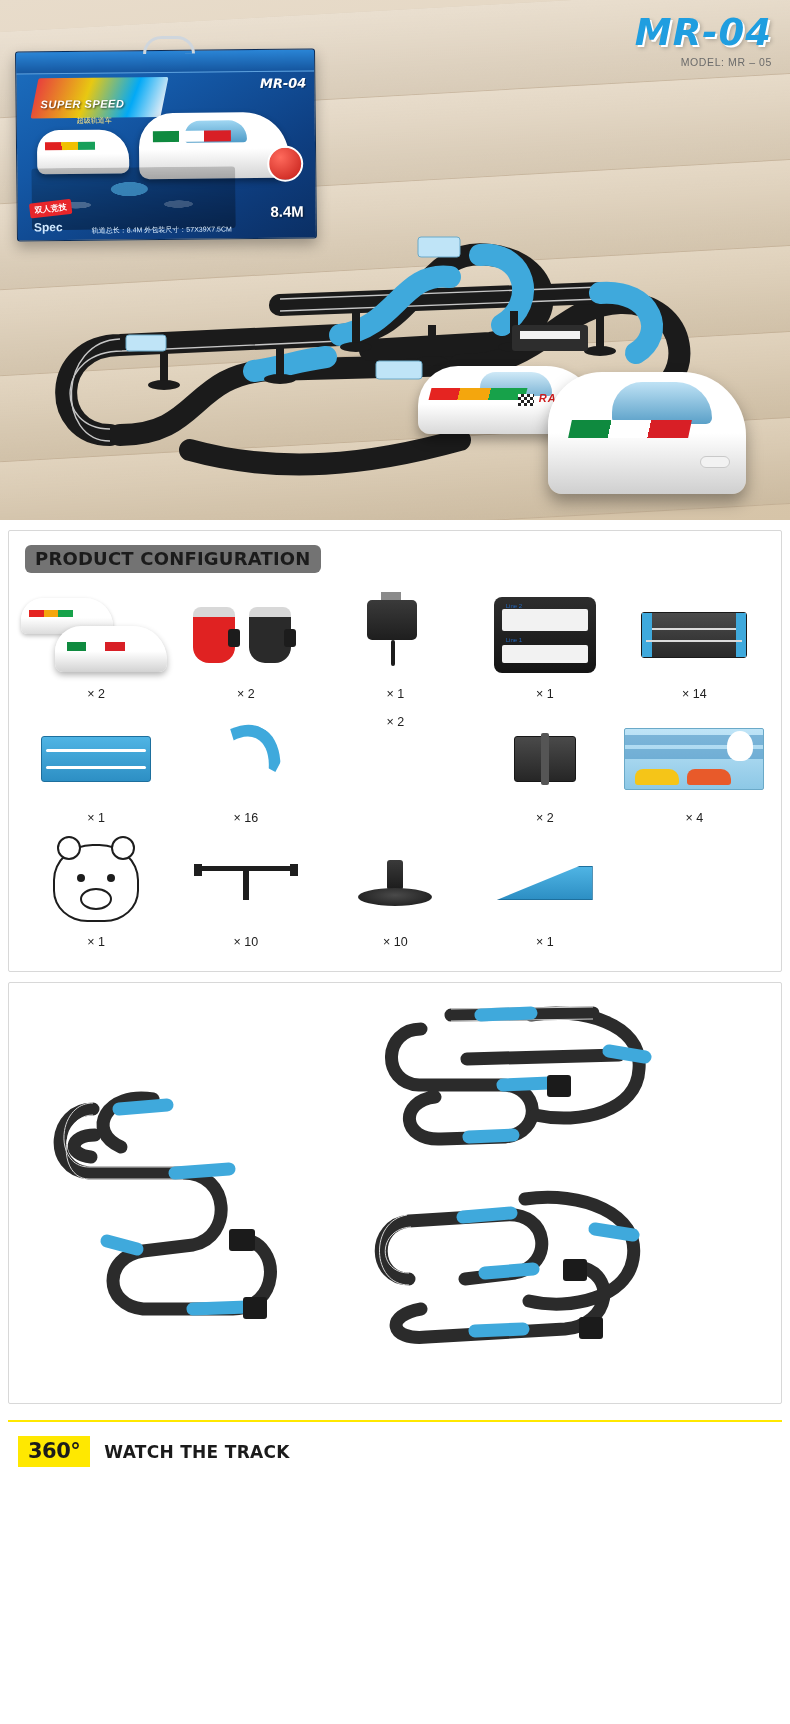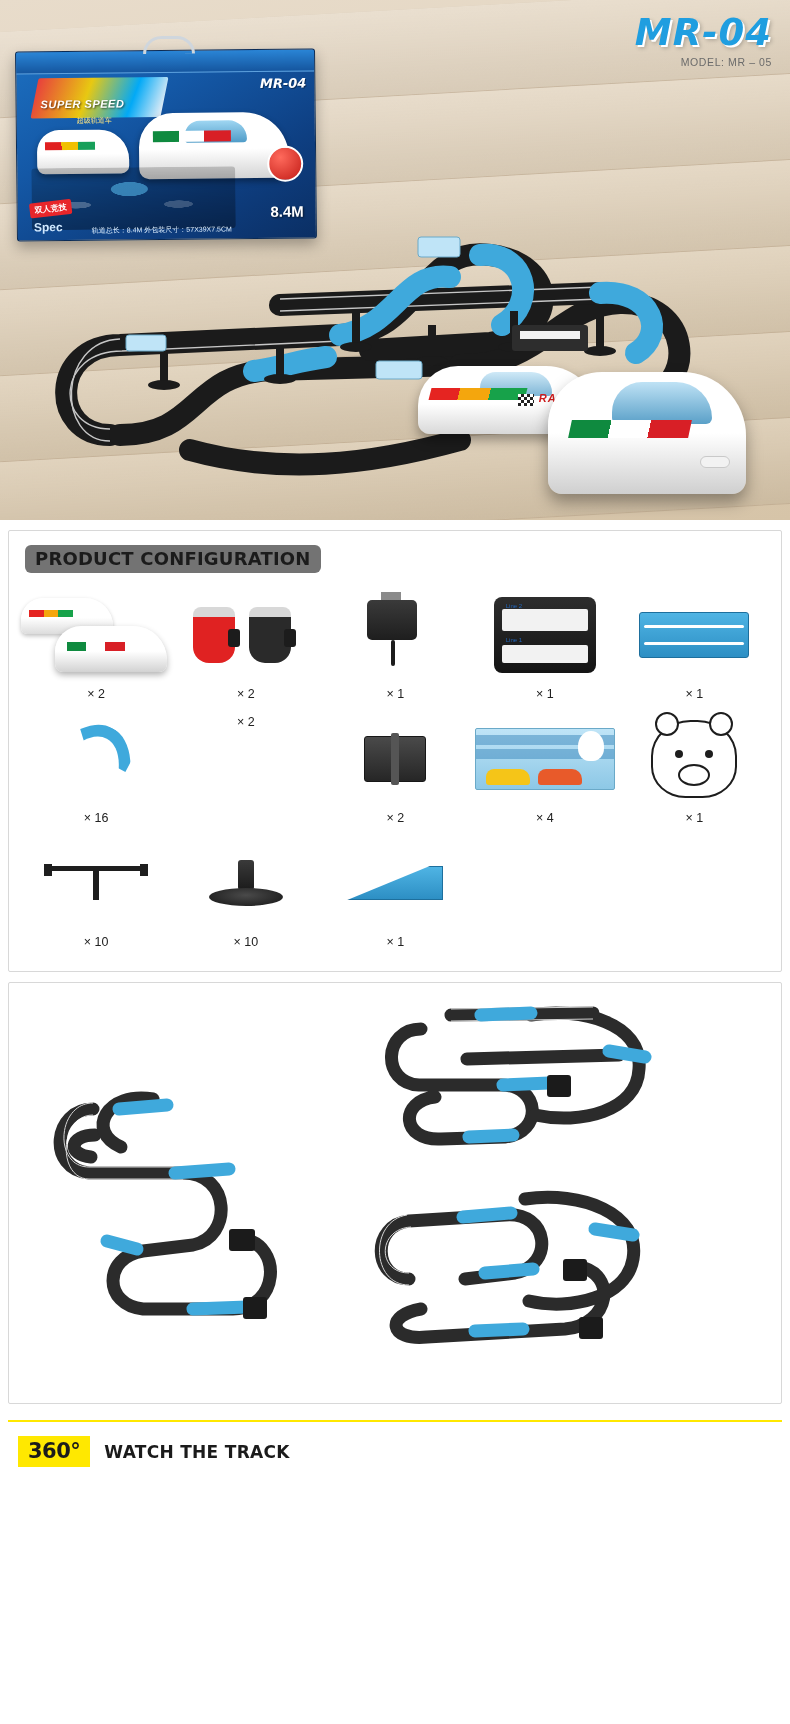--- a/index.html
+++ b/index.html
@@ -659,20 +659,29 @@
             <div class="base"></div>
             <div class="lab lab1">Line 2</div>
             <div class="white"></div>
             <div class="white2"></div>
             <div class="lab lab2">Line 1</div>
           </div>
         </div>
         <div class="part-qty">× 1</div>
       </div>
 
+      <div class="part">
+        <div class="part-img">
+          <div class="t-straight shape">
+              <span class="endcap e1"></span>
+              <span class="endcap e2"></span>
+            </div>
+        </div>
+        <div class="part-qty">× 14</div>
+      </div>
 
       <div class="part">
         <div class="part-img">
           <div class="t-blue shape">
               <span class="ln l1"></span>
               <span class="ln l2"></span>
             </div>
         </div>
         <div class="part-qty">× 1</div>
       </div>

